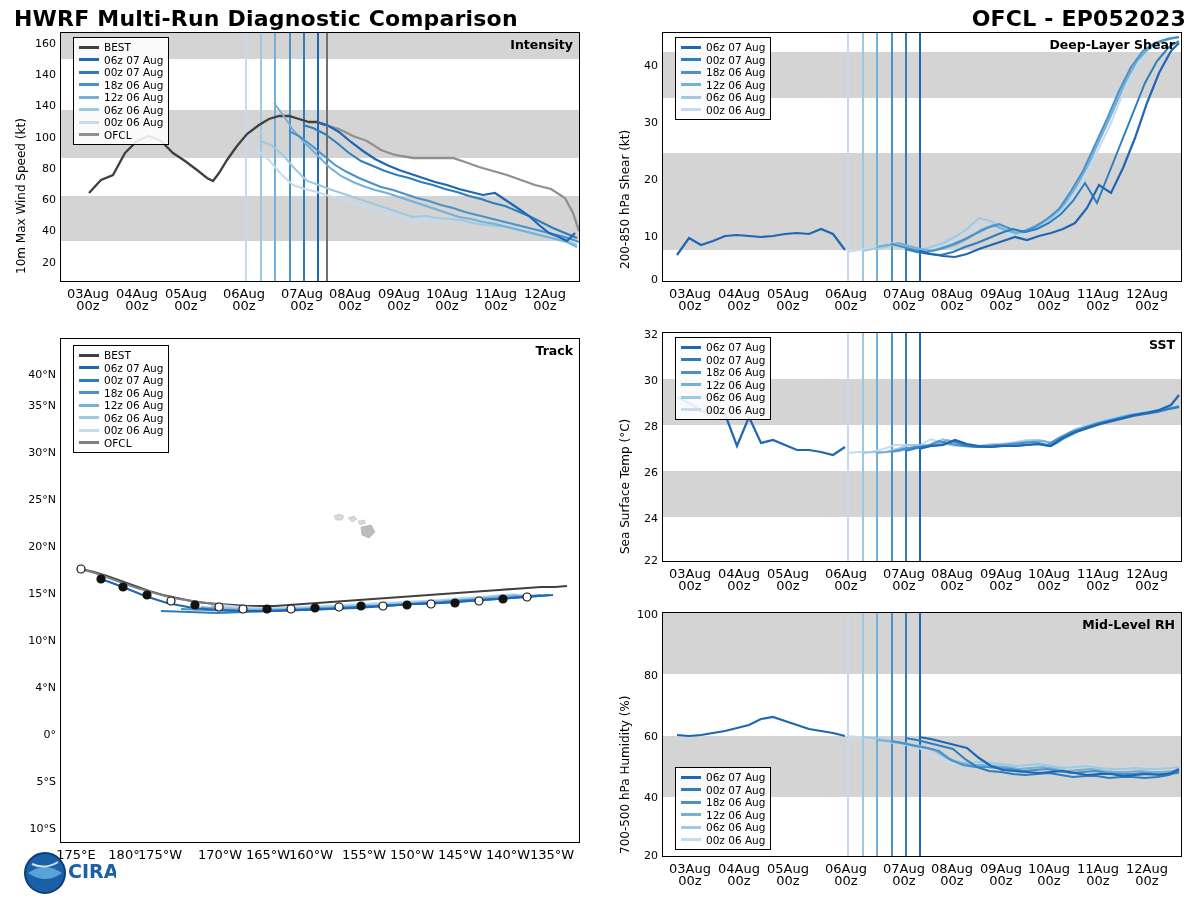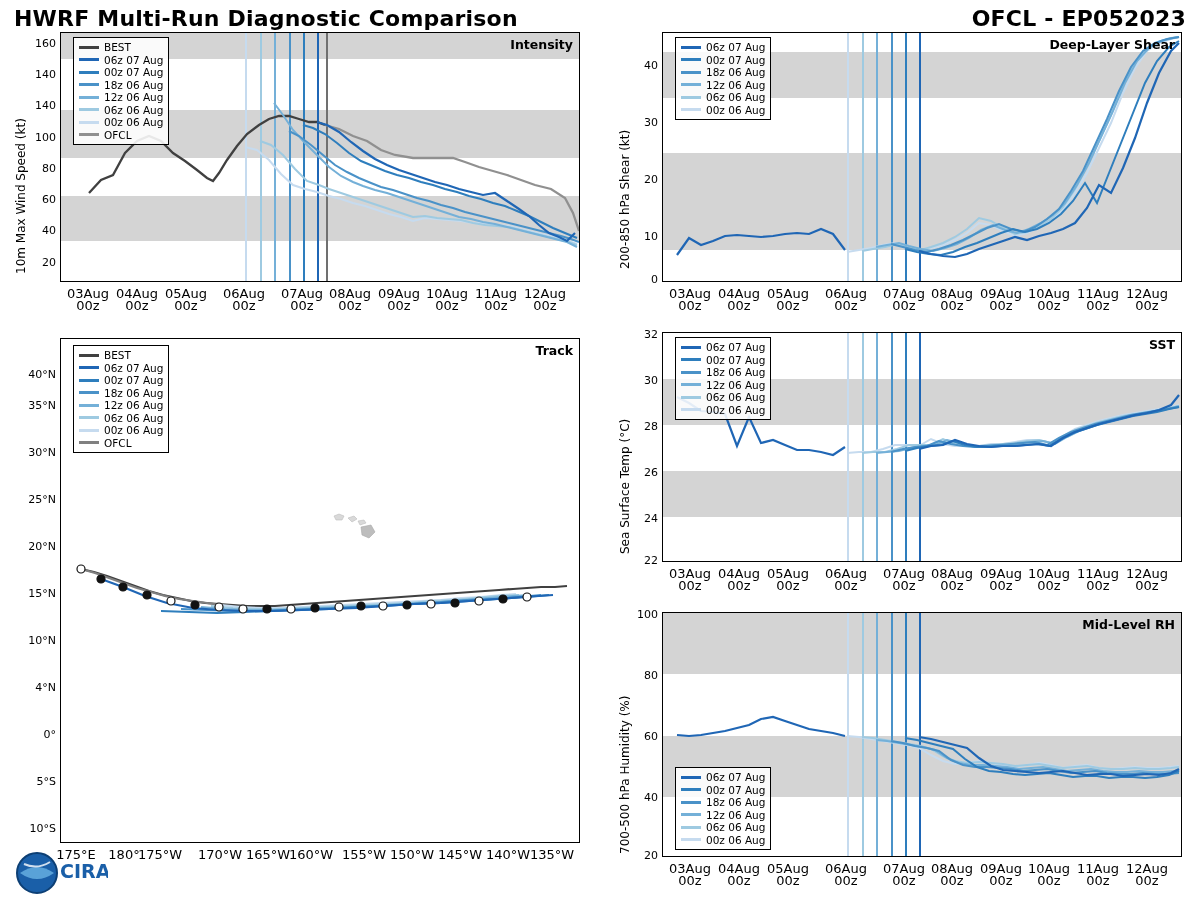--- a/index.html
+++ b/index.html
@@ -11,21 +11,21 @@
   .band{position:absolute;left:0;right:0;background:#d4d4d4;}
   .vline{position:absolute;top:0;bottom:0;width:2px;}
   .panel-label{position:absolute;right:6px;top:4px;font-size:12.5px;font-weight:bold;}
   .ylab{position:absolute;transform-origin:0 0;transform:rotate(-90deg);font-size:12px;white-space:nowrap;}
   .ytick{position:absolute;font-size:11px;text-align:right;right:0;transform:translateY(-50%);}
   .xtick{position:absolute;font-size:13px;text-align:center;transform:translateX(-50%);line-height:12px;white-space:nowrap;}
   .legend{position:absolute;background:rgba(255,255,255,0.88);border:1px solid #000;padding:3px 5px;font-size:10.5px;line-height:12.5px;}
   .legend .row{display:flex;align-items:center;gap:5px;white-space:nowrap;}
   .legend .swatch{display:inline-block;width:20px;height:3px;flex:none;}
   svg{position:absolute;left:0;top:0;}
-  .logo{position:absolute;left:16px;bottom:4px;width:92px;height:46px;}
+  .logo{position:absolute;left:24px;bottom:4px;width:92px;height:46px;}
 </style>
 </head>
 <body>
 
 <div class="title-left">HWRF Multi-Run Diagnostic Comparison</div>
 <div class="title-right">OFCL - EP052023</div>
 
 <div class="panel" style="left:0;top:24px;width:600px;height:300px;">
   <div class="ylab" style="left:14px;top:250px;">10m Max Wind Speed (kt)</div>
 

